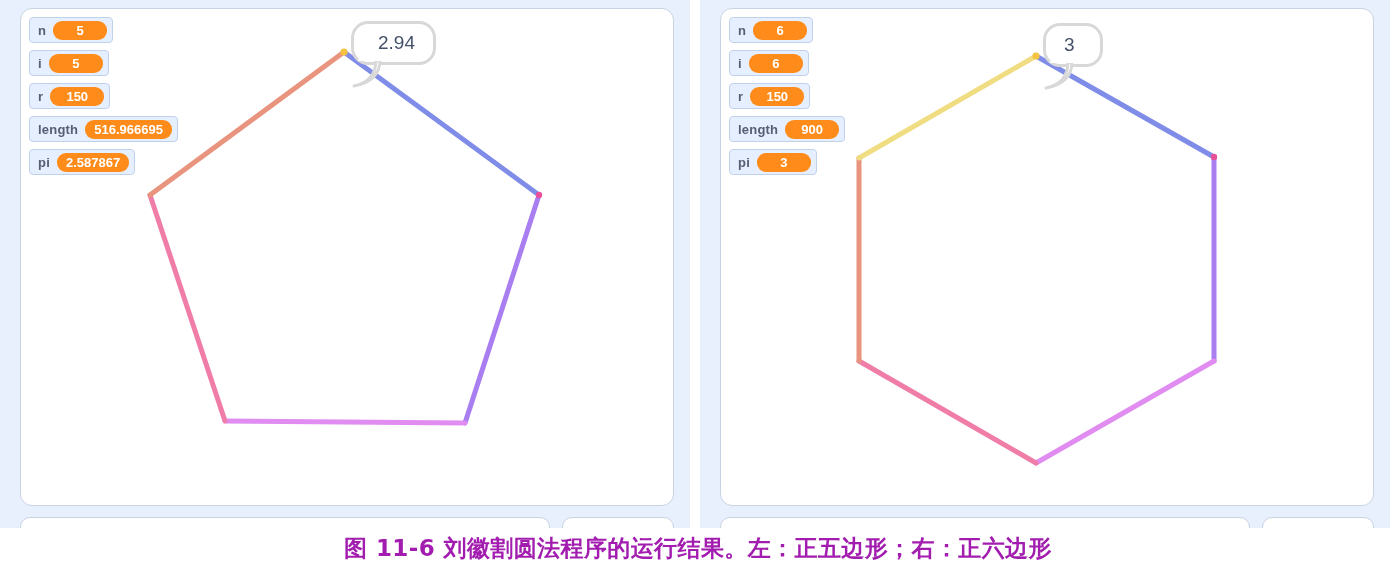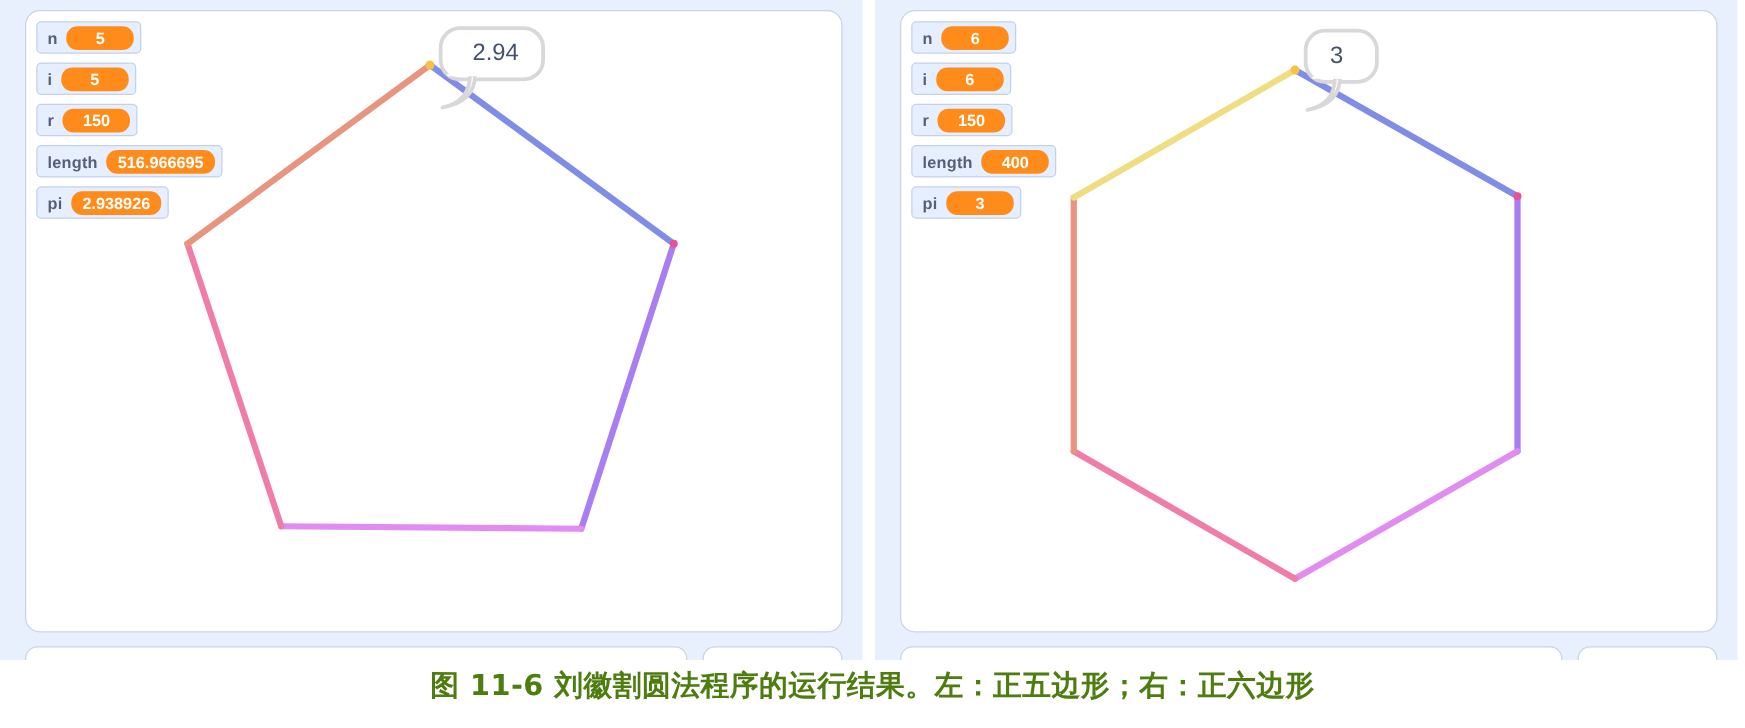--- a/index.html
+++ b/index.html
@@ -117,21 +117,21 @@
   
   #caption {
     position: absolute;
     left: 0;
     top: 533px;
     width: 1396px;
     text-align: center;
     font-family: "DejaVu Sans", "Liberation Sans", sans-serif;
     font-size: 23px;
     font-weight: bold;
-    color: #4d7c0f;
+    color: #a21caf;
     letter-spacing: 0.4px;
     white-space: nowrap;
   }
 
   svg.poly-layer {
     position: absolute;
     left: 0;
     top: 0;
     width: 654px;
     height: 498px;
@@ -166,21 +166,21 @@
           <div class="monitor-row"><div class="monitor">
               <span class="m-label">r</span>
               <span class="m-value">150</span>
             </div></div>
           <div class="monitor-row"><div class="monitor">
               <span class="m-label">length</span>
               <span class="m-value">516.966695</span>
             </div></div>
           <div class="monitor-row"><div class="monitor">
               <span class="m-label">pi</span>
-              <span class="m-value">2.938926</span>
+              <span class="m-value">2.587867</span>
             </div></div>
         </div>
       <div class="bubble" id="bubble-0" style="left:330px; top:12px;padding-left:24px;">
         <span>2.94</span>
         <svg width="46" height="30" viewBox="0 0 46 30" style="position:absolute; left:-4px; bottom:-27px;">
           <path d="M30 1 C30 16, 20 24, 4 27 C18 24, 26 15, 26 1 Z" fill="#ffffff" stroke="#d8d8d8" stroke-width="3" stroke-linejoin="round"></path>
           <rect x="8" y="-4" width="26" height="6" fill="#ffffff"></rect>
         </svg>
       </div>
     </div>
@@ -208,21 +208,21 @@
           <div class="monitor-row"><div class="monitor">
               <span class="m-label">i</span>
               <span class="m-value">6</span>
             </div></div>
           <div class="monitor-row"><div class="monitor">
               <span class="m-label">r</span>
               <span class="m-value">150</span>
             </div></div>
           <div class="monitor-row"><div class="monitor">
               <span class="m-label">length</span>
-              <span class="m-value">400</span>
+              <span class="m-value">900</span>
             </div></div>
           <div class="monitor-row"><div class="monitor">
               <span class="m-label">pi</span>
               <span class="m-value">3</span>
             </div></div>
         </div>
       <div class="bubble" id="bubble-1" style="left:322px; top:14px;">
         <span>3</span>
         <svg width="46" height="30" viewBox="0 0 46 30" style="position:absolute; left:-4px; bottom:-27px;">
           <path d="M30 1 C30 16, 20 24, 4 27 C18 24, 26 15, 26 1 Z" fill="#ffffff" stroke="#d8d8d8" stroke-width="3" stroke-linejoin="round"></path>

